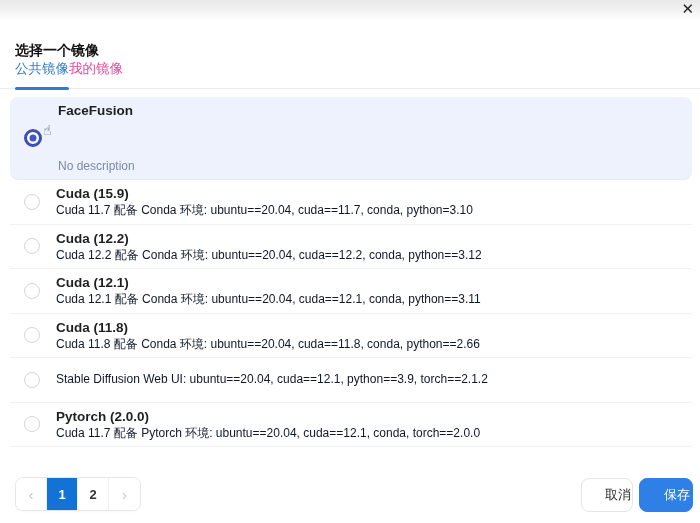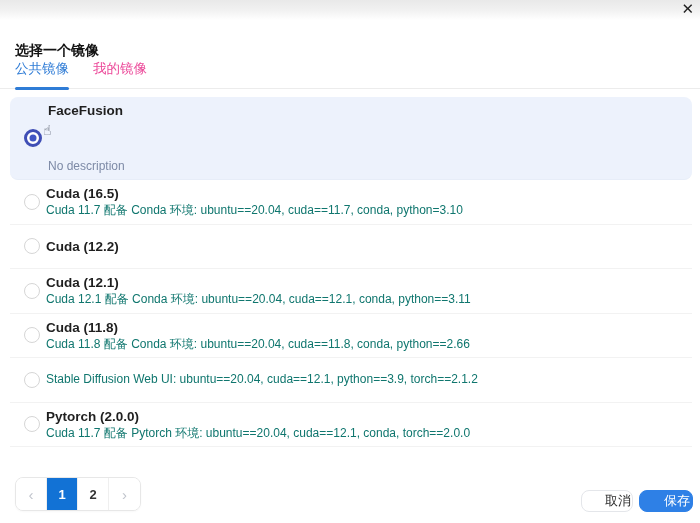--- a/index.html
+++ b/index.html
@@ -25,38 +25,38 @@
     cursor: pointer; z-index: 5;
   }
 
   .dialog-title {
     position: absolute; top: 29px; left: 15px;
     font-size: 14px; font-weight: bold; color: #141414; margin-top: 13px;
   }
 
   .tabs {
     position: absolute; top: 60px; left: 0; right: 0; height: 29px;
-    display: flex; gap: 24px; padding-left: 15px;
+    display: flex; padding-left: 15px;
     border-bottom: 1px solid #ececec;
   }
   .tab {
     font-size: 13.5px; color: #ec4899; cursor: pointer;
     padding-bottom: 10px; position: relative; line-height: 18px;
   }
   .tab.active { color: #2f7cd6; }
   .tab.active::after {
     content: ""; position: absolute; left: 0; right: 0; bottom: -2px;
     height: 3px; border-radius: 2px; background: #2f7cd6;
   }
 
   .image-list {
     position: absolute; top: 97px; left: 10px; right: 8px;
   }
   .image-row {
-    display: flex; align-items: center; gap: 6px;
+    display: flex; align-items: center; gap: 16px;
     min-height: 44.5px; padding: 5px 10px 5px 14px;
     border-bottom: 1px solid #f2f2f2;
     cursor: pointer;
   }
   .image-row.selected {
     background: #edf2fc;
     border-radius: 8px;
     border-bottom-color: #e7edf8;
   }
   .radio {
@@ -68,21 +68,21 @@
     border: 3px solid #3f4eb5;
   }
   .radio.checked::after {
     content: ""; position: absolute; left: 50%; top: 50%;
     width: 7px; height: 7px; border-radius: 50%;
     transform: translate(-50%, -50%);
     background: #4156c4;
   }
   .row-text { display: flex; flex-direction: column; gap: 1px; }
   .row-title { font-size: 13.5px; font-weight: bold; color: #1f1f1f; line-height: 17px; }
-  .row-desc  { font-size: 12px; color: #0f766e; line-height: 15px; }
+  .row-desc  { font-size: 12px; color: #0f172a; line-height: 15px; }
   .image-row.selected .row-desc { color: #7d8aa6; margin-top: 39px; }
 
   .cursor-glyph {
     position: absolute; left: 33px; top: 25px;
     font-size: 14px; color: #4a5568; z-index: 4;
     text-shadow: 0 0 2px #fff; pointer-events: none;
   }
 
   .pagination {
     position: absolute; left: 15px; bottom: 12px;
@@ -96,21 +96,21 @@
     display: flex; align-items: center; justify-content: center;
     font-size: 13px; color: #333; cursor: pointer;
     border-right: 1px solid #efefef;
     font-weight: bold; background: #fff;
   }
   .page-cell:last-child { border-right: none; }
   .page-cell.nav { color: #c0c4cc; font-size: 15px; font-weight: normal; }
   .page-cell.active { background: #1272d5; color: #fff; }
 
   .footer-btn {
-    position: absolute; bottom: 11px; height: 22px;
+    position: absolute; bottom: 11px; height: 34px;
     display: flex; align-items: center; justify-content: center;
     font-size: 13px; border-radius: 8px; cursor: pointer; padding-left: 22px;
   }
   .btn-cancel {
     right: 67px; width: 52px;
     background: #fff; border: 1px solid #e4e6ea; color: #2b2b2b;
   }
   .btn-save {
     right: 7px; width: 54px;
     background: #2e80e6; border: 1px solid #2e80e6; color: #fff;
@@ -137,28 +137,29 @@
   <div class="image-row selected">
     <span class="radio checked"></span>
     <span class="row-text">
       <span class="row-title">FaceFusion</span>
       <span class="row-desc">No description</span>
     </span>
   </div>
       <div class="image-row">
     <span class="radio"></span>
     <span class="row-text">
-      <span class="row-title">Cuda (16.5)</span>
+      <span class="row-title">Cuda (15.9)</span>
       <span class="row-desc">Cuda 11.7 配备 Conda 环境: ubuntu==20.04, cuda==11.7, conda, python=3.10</span>
     </span>
   </div>
       <div class="image-row">
     <span class="radio"></span>
     <span class="row-text">
       <span class="row-title">Cuda (12.2)</span>
+      <span class="row-desc">Cuda 12.2 配备 Conda 环境: ubuntu==20.04, cuda==12.2, conda, python==3.12</span>
     </span>
   </div>
       <div class="image-row">
     <span class="radio"></span>
     <span class="row-text">
       <span class="row-title">Cuda (12.1)</span>
       <span class="row-desc">Cuda 12.1 配备 Conda 环境: ubuntu==20.04, cuda==12.1, conda, python==3.11</span>
     </span>
   </div>
       <div class="image-row">

